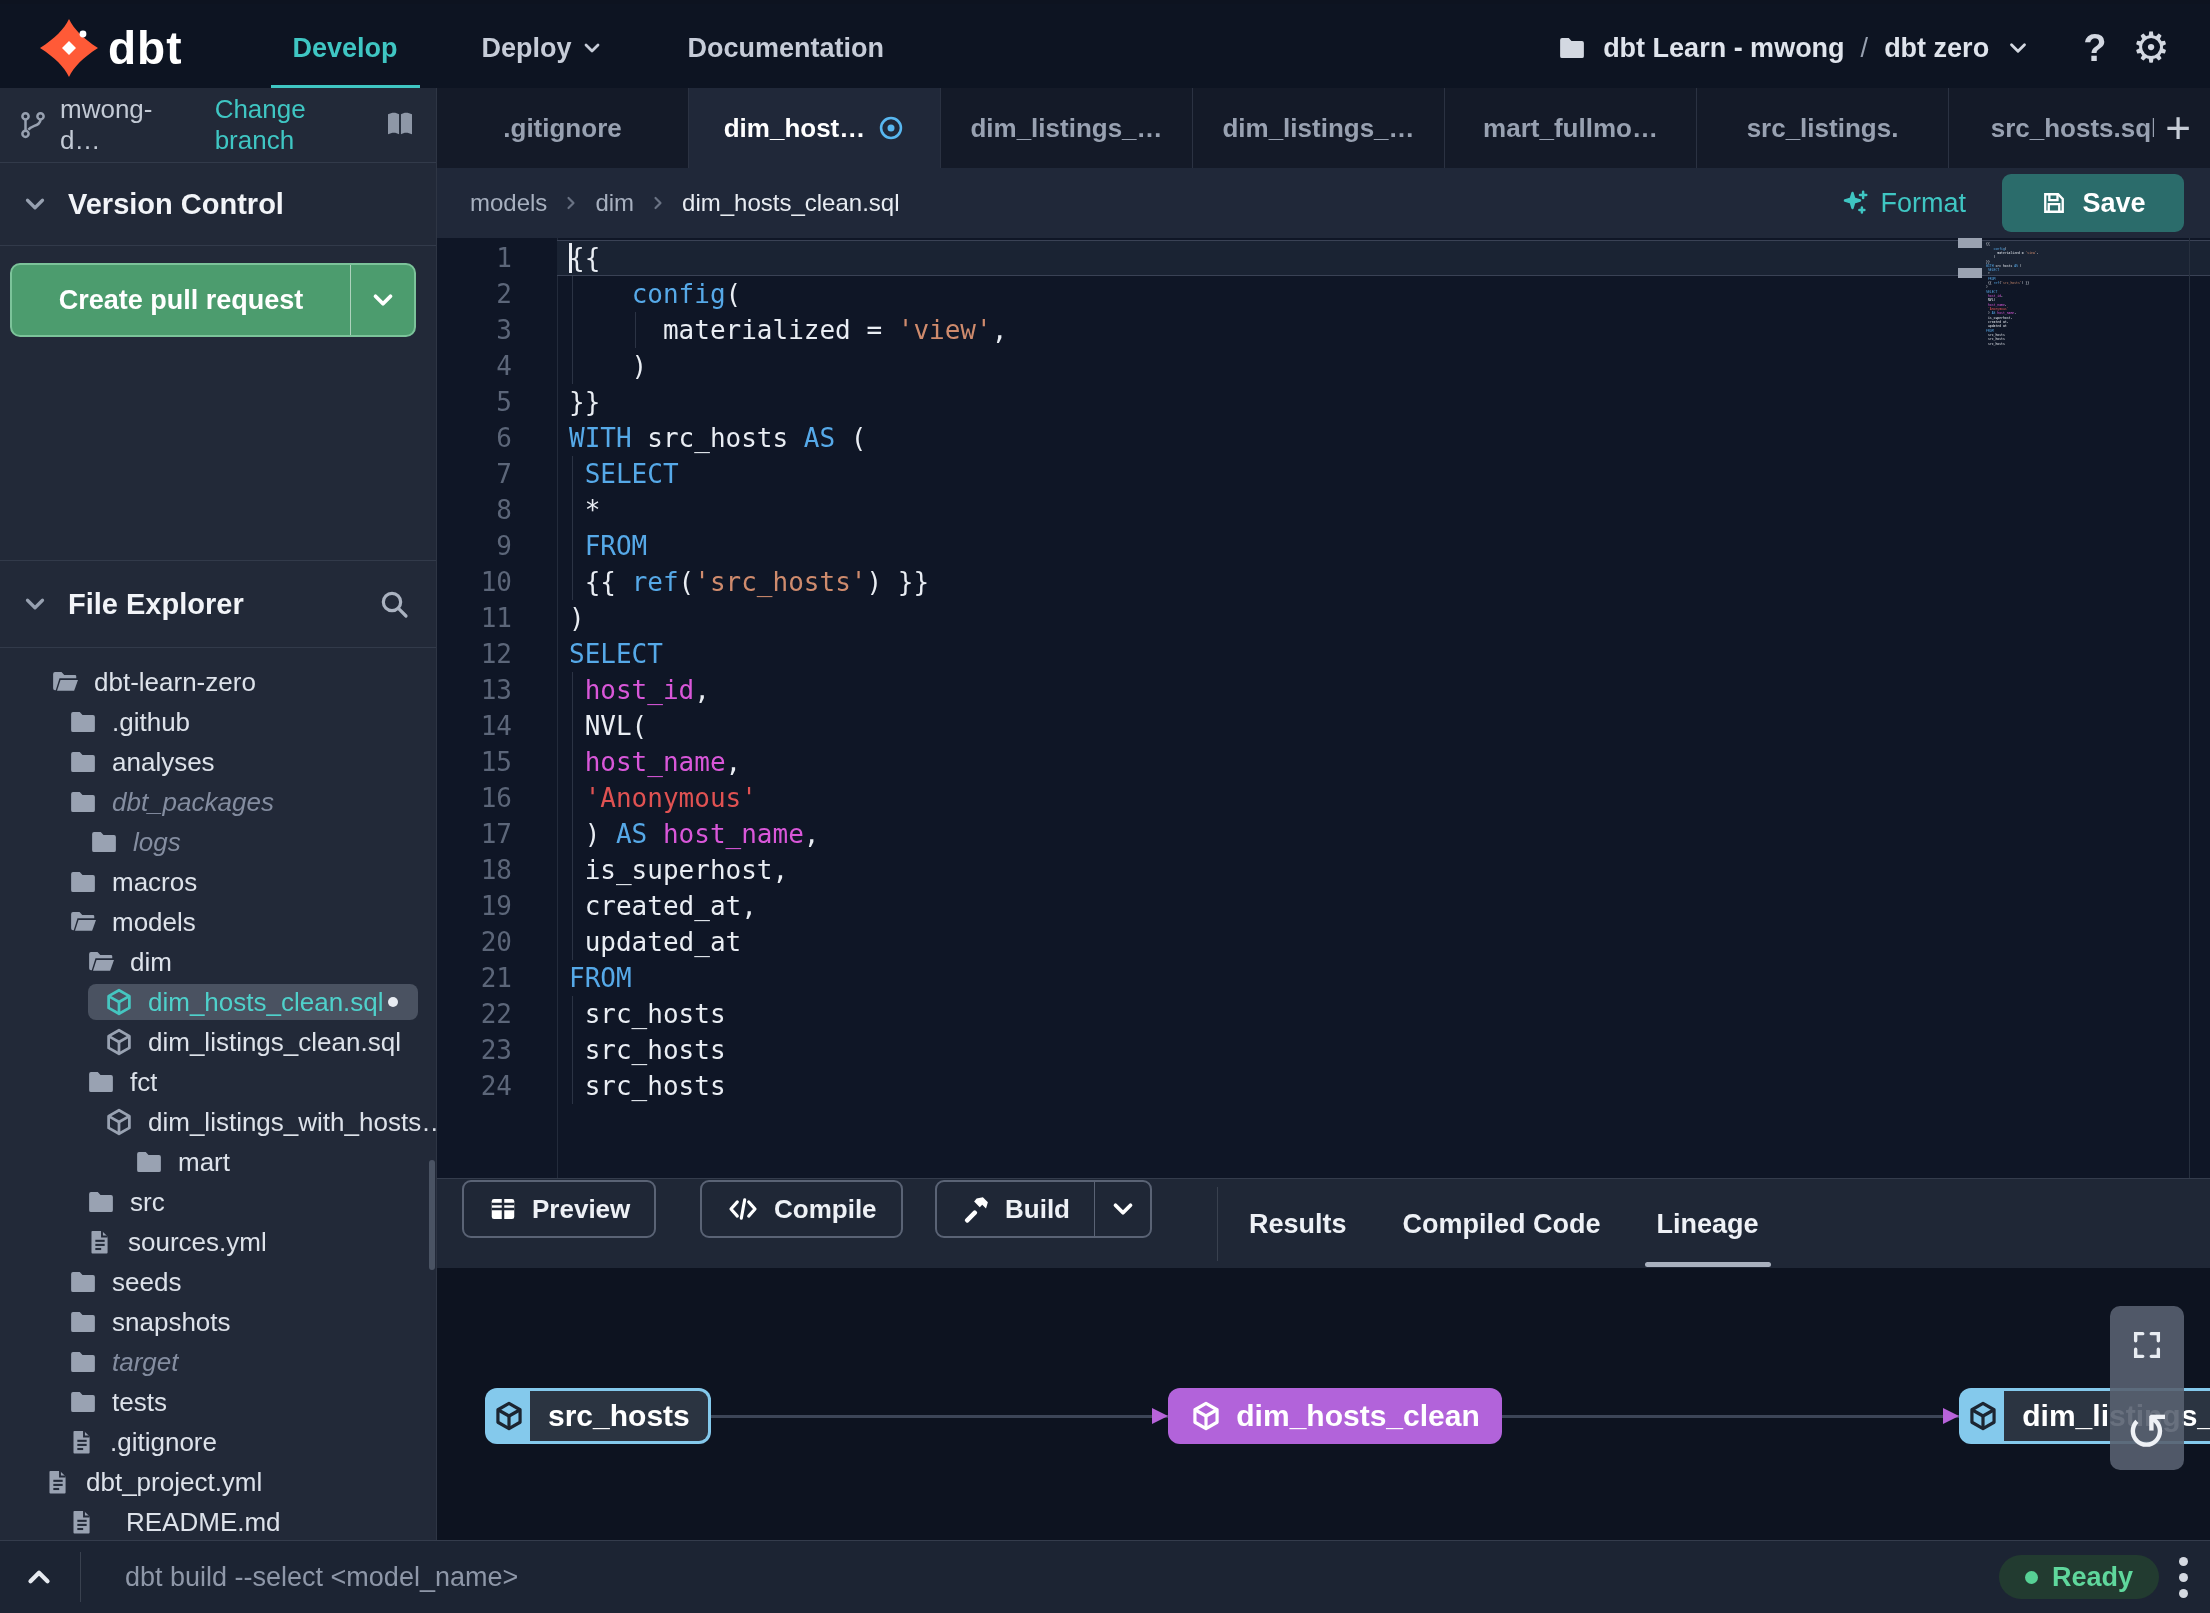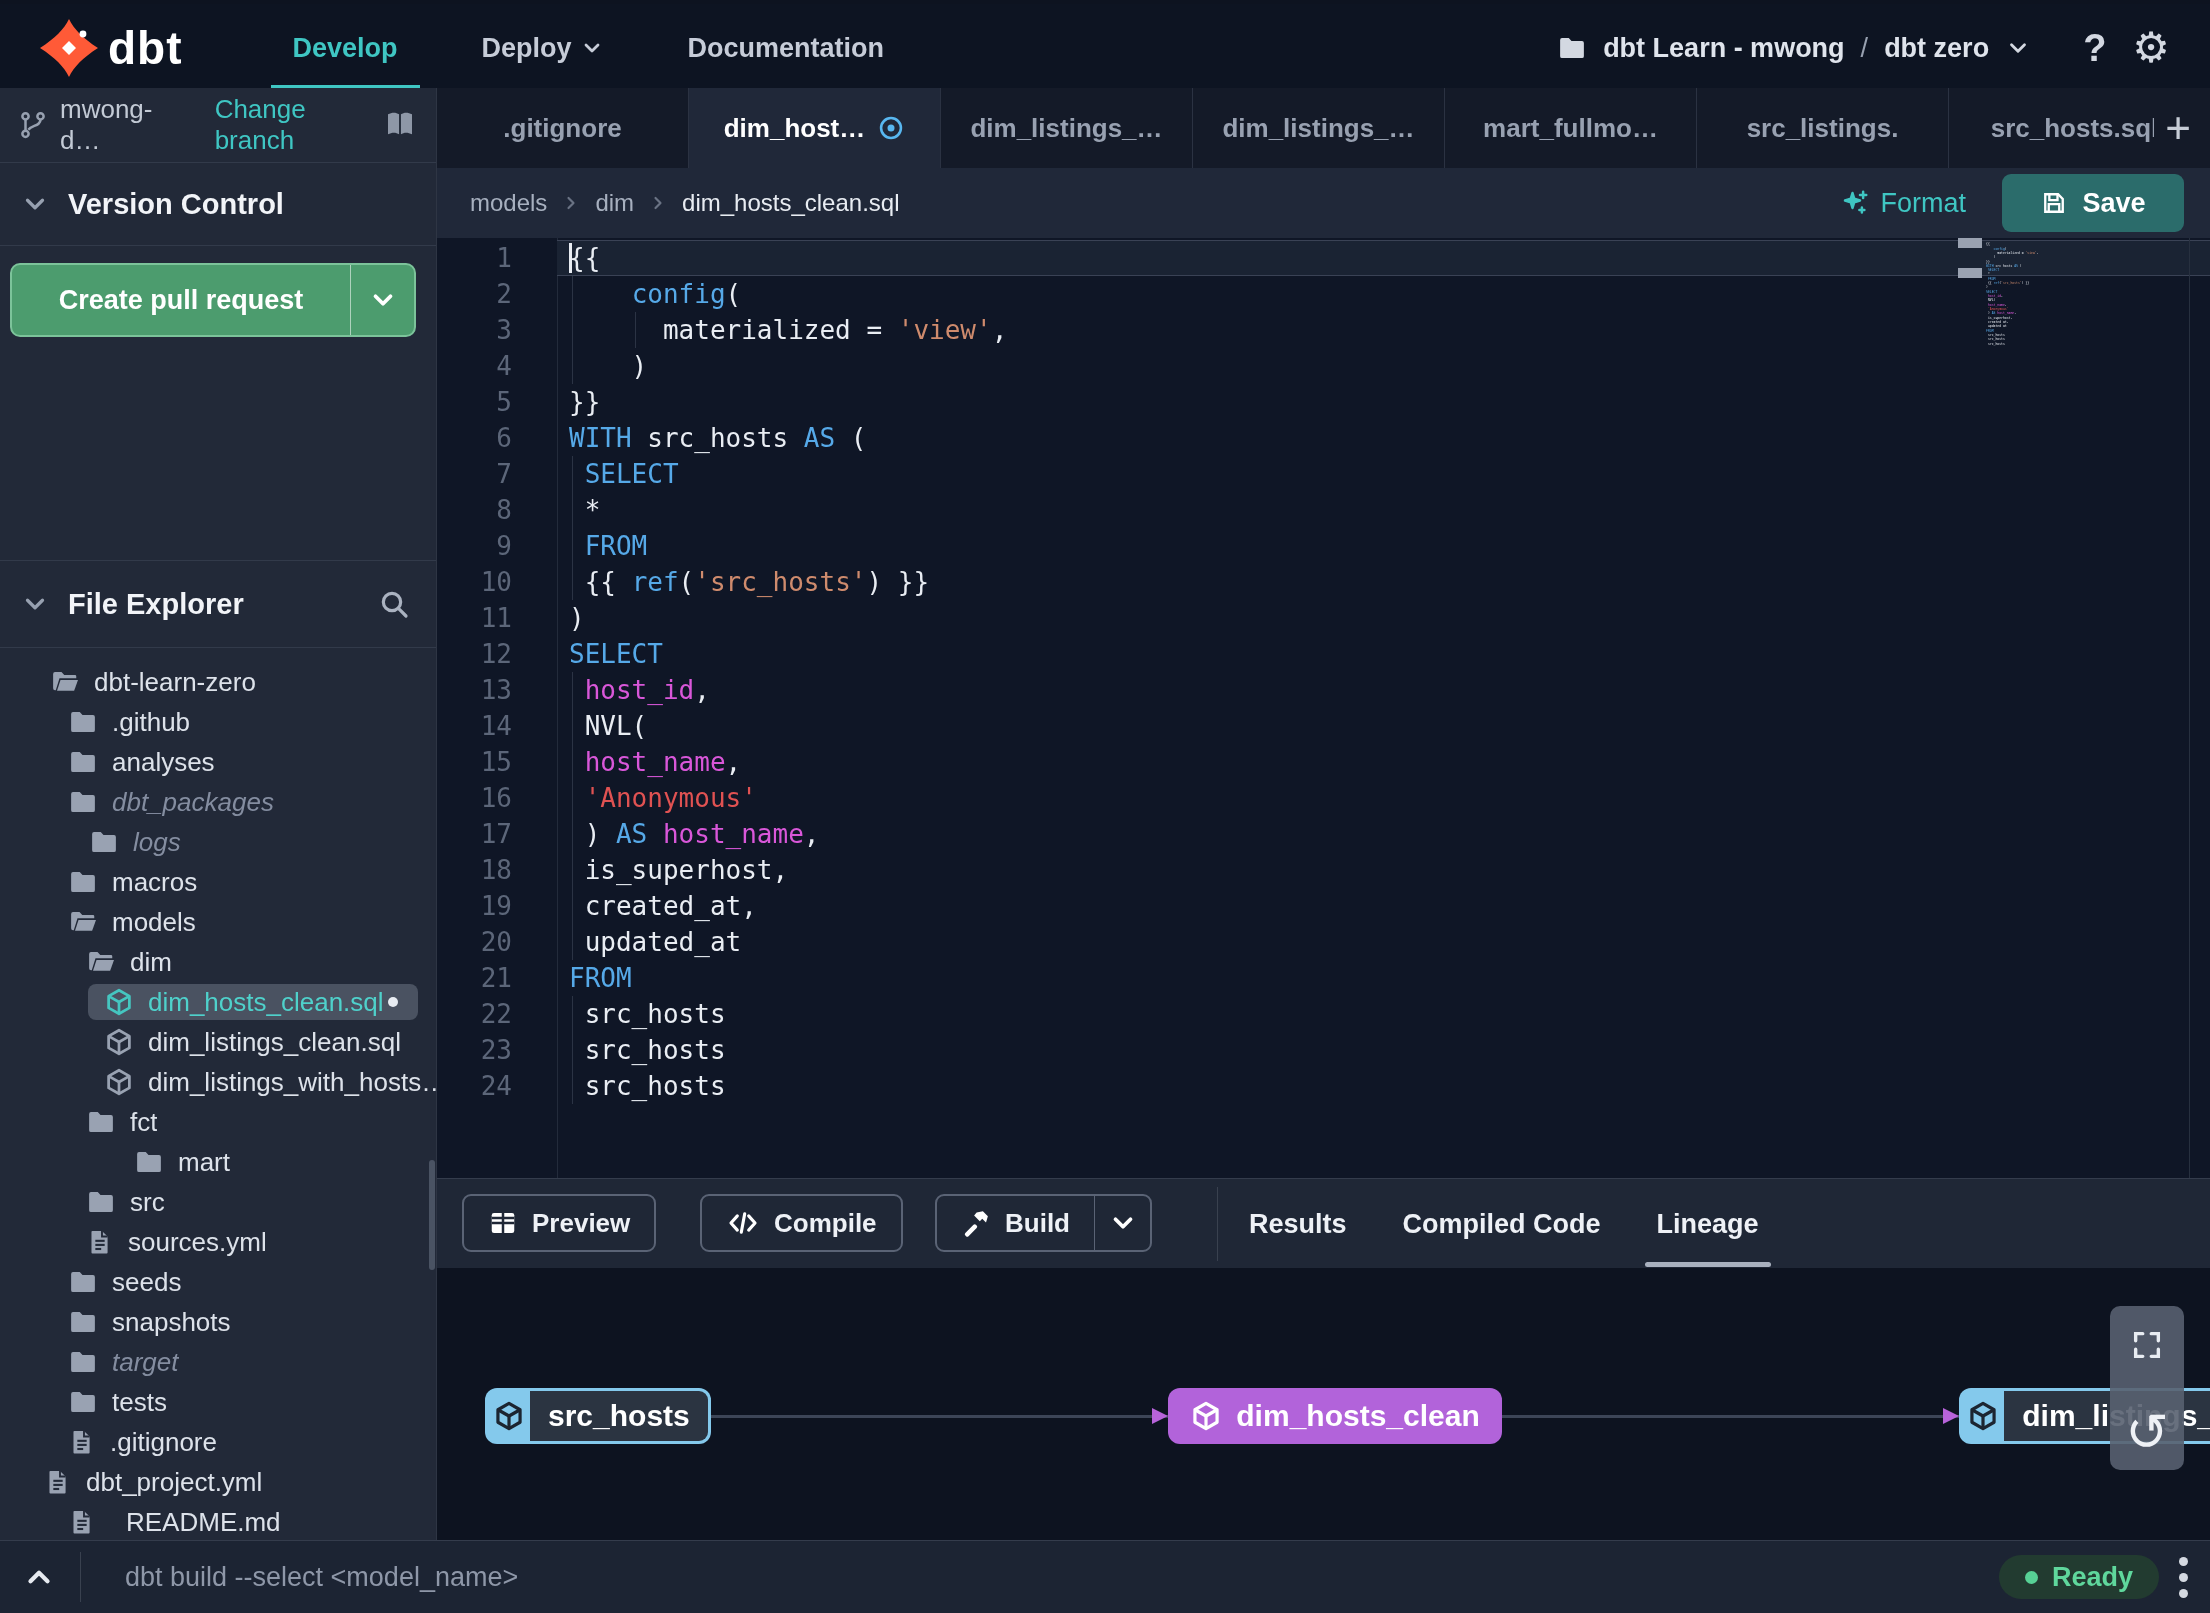--- a/index.html
+++ b/index.html
@@ -79,21 +79,21 @@
   .caret { position:absolute; left:12px; top:2px; width:3px; height:30px; background:#e8ecf2; }
   .tk.w { color:#e9edf3; } .tk.b { color:#56a9e8; } .tk.m { color:#d957d9; } .tk.s { color:#cf8b6d; } .tk.r { color:#e05252; }
   #gutter-line { position:absolute; left:120px; top:0; bottom:0; width:1px; background:#232b3b; }
   #mm-track { position:absolute; left:1752px; top:0; bottom:0; width:1px; background:#27303f; }
   #minimap { position:absolute; left:1549px; top:4px; transform:scale(0.12); transform-origin:0 0; width:5000px; }
   .mrow { height:36px; line-height:36px; font-size:26px; white-space:pre; font-family:"DejaVu Sans Mono",monospace; }
   .mmark { position:absolute; left:1521px; width:24px; height:10px; background:#9aa2b1; }
 
   
   #actionrow { left:0; top:1090px; width:1773px; height:90px; background:#1f2736; border-top:1px solid #343c4c; }
-  .abtn { position:absolute; top:15px; height:58px; border:2px solid #5a6375; border-radius:9px; display:flex; align-items:center; color:#eef1f6; font-size:26px; font-weight:bold; background:transparent; }
+  .abtn { position:absolute; top:1px; height:58px; border:2px solid #5a6375; border-radius:9px; display:flex; align-items:center; color:#eef1f6; font-size:26px; font-weight:bold; background:transparent; }
   .abtn .ic { display:flex; margin:0 14px 0 24px; color:#fff; }
   .abtn .bl { margin-right:24px; }
   .abtn .split2 { height:100%; border-left:1px solid #5a6375; width:56px; display:flex; align-items:center; justify-content:center; }
   #vdiv { position:absolute; left:780px; top:8px; height:74px; width:1px; background:#39414f; }
   #panel-tabs { position:absolute; left:812px; top:0; height:90px; display:flex; align-items:center; gap:56px; }
   .ptab { font-size:27px; font-weight:bold; color:#eef1f6; position:relative; height:90px; display:flex; align-items:center; }
   .ptab.active::after { content:""; position:absolute; left:-12px; right:-12px; bottom:2px; height:5px; background:#a9b1bf; border-radius:3px; }
 
   
   #lineage { left:0; top:1180px; width:1773px; height:272px; background:#0d1320; overflow:hidden; }
@@ -308,37 +308,37 @@
       <div class="trow" style="padding-left: 104px; --selL: 88px;">
         <span class="ticon">
           <svg width="30" height="30" viewBox="0 0 24 24" fill="none" stroke="currentColor" stroke-width="2.2" stroke-linejoin="round">
             <path d="M12 2.6 20.3 7.3 V16.7 L12 21.4 3.7 16.7 V7.3 Z"></path>
             <path d="M3.7 7.3 12 12 20.3 7.3"></path>
             <path d="M12 12 V21.4"></path>
           </svg>
         </span>
         <span class="tl">dim_listings_clean.sql</span>
       </div>
+      <div class="trow" style="padding-left: 86px; --selL: 70px;">
+        <span class="ticon">
+          <svg width="30" height="30" viewBox="0 0 24 24">
+            <path d="M2.5 5.5A1.5 1.5 0 0 1 4 4h5.4l2.2 2.4H20a1.5 1.5 0 0 1 1.5 1.5v10.6A1.5 1.5 0 0 1 20 20H4a1.5 1.5 0 0 1-1.5-1.5z" fill="currentColor"></path>
+          </svg>
+        </span>
+        <span class="tl">fct</span>
+      </div>
       <div class="trow" style="padding-left: 104px; --selL: 88px;">
         <span class="ticon">
           <svg width="30" height="30" viewBox="0 0 24 24" fill="none" stroke="currentColor" stroke-width="2.2" stroke-linejoin="round">
             <path d="M12 2.6 20.3 7.3 V16.7 L12 21.4 3.7 16.7 V7.3 Z"></path>
             <path d="M3.7 7.3 12 12 20.3 7.3"></path>
             <path d="M12 12 V21.4"></path>
           </svg>
         </span>
         <span class="tl">dim_listings_with_hosts…</span>
-      </div>
-      <div class="trow" style="padding-left: 86px; --selL: 70px;">
-        <span class="ticon">
-          <svg width="30" height="30" viewBox="0 0 24 24">
-            <path d="M2.5 5.5A1.5 1.5 0 0 1 4 4h5.4l2.2 2.4H20a1.5 1.5 0 0 1 1.5 1.5v10.6A1.5 1.5 0 0 1 20 20H4a1.5 1.5 0 0 1-1.5-1.5z" fill="currentColor"></path>
-          </svg>
-        </span>
-        <span class="tl">fct</span>
       </div>
       <div class="trow" style="padding-left: 86px; margin-left: 48px; --selL: 70px;">
         <span class="ticon">
           <svg width="30" height="30" viewBox="0 0 24 24">
             <path d="M2.5 5.5A1.5 1.5 0 0 1 4 4h5.4l2.2 2.4H20a1.5 1.5 0 0 1 1.5 1.5v10.6A1.5 1.5 0 0 1 20 20H4a1.5 1.5 0 0 1-1.5-1.5z" fill="currentColor"></path>
           </svg>
         </span>
         <span class="tl">mart</span>
       </div>
       <div class="trow" style="padding-left: 86px; --selL: 70px;">

